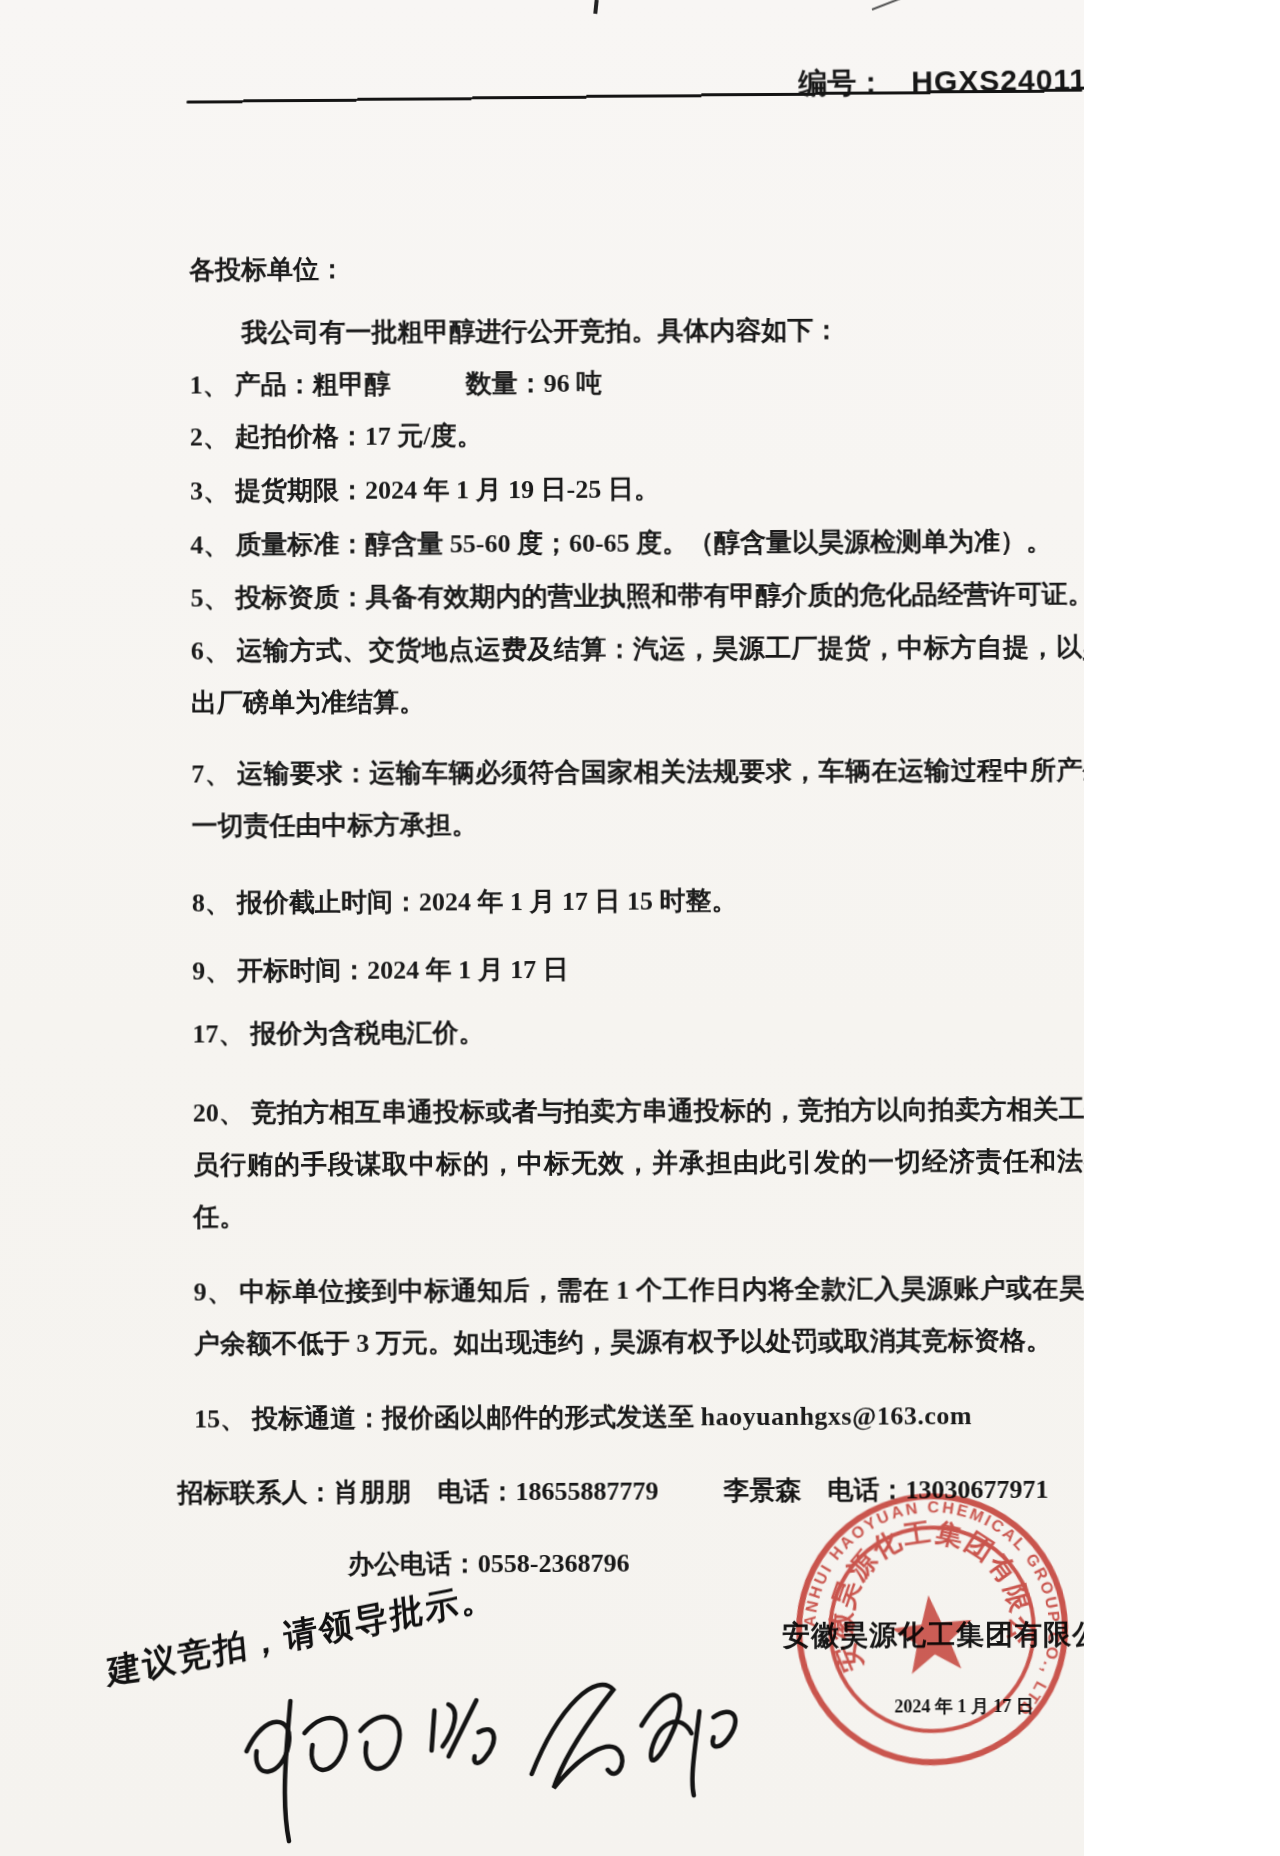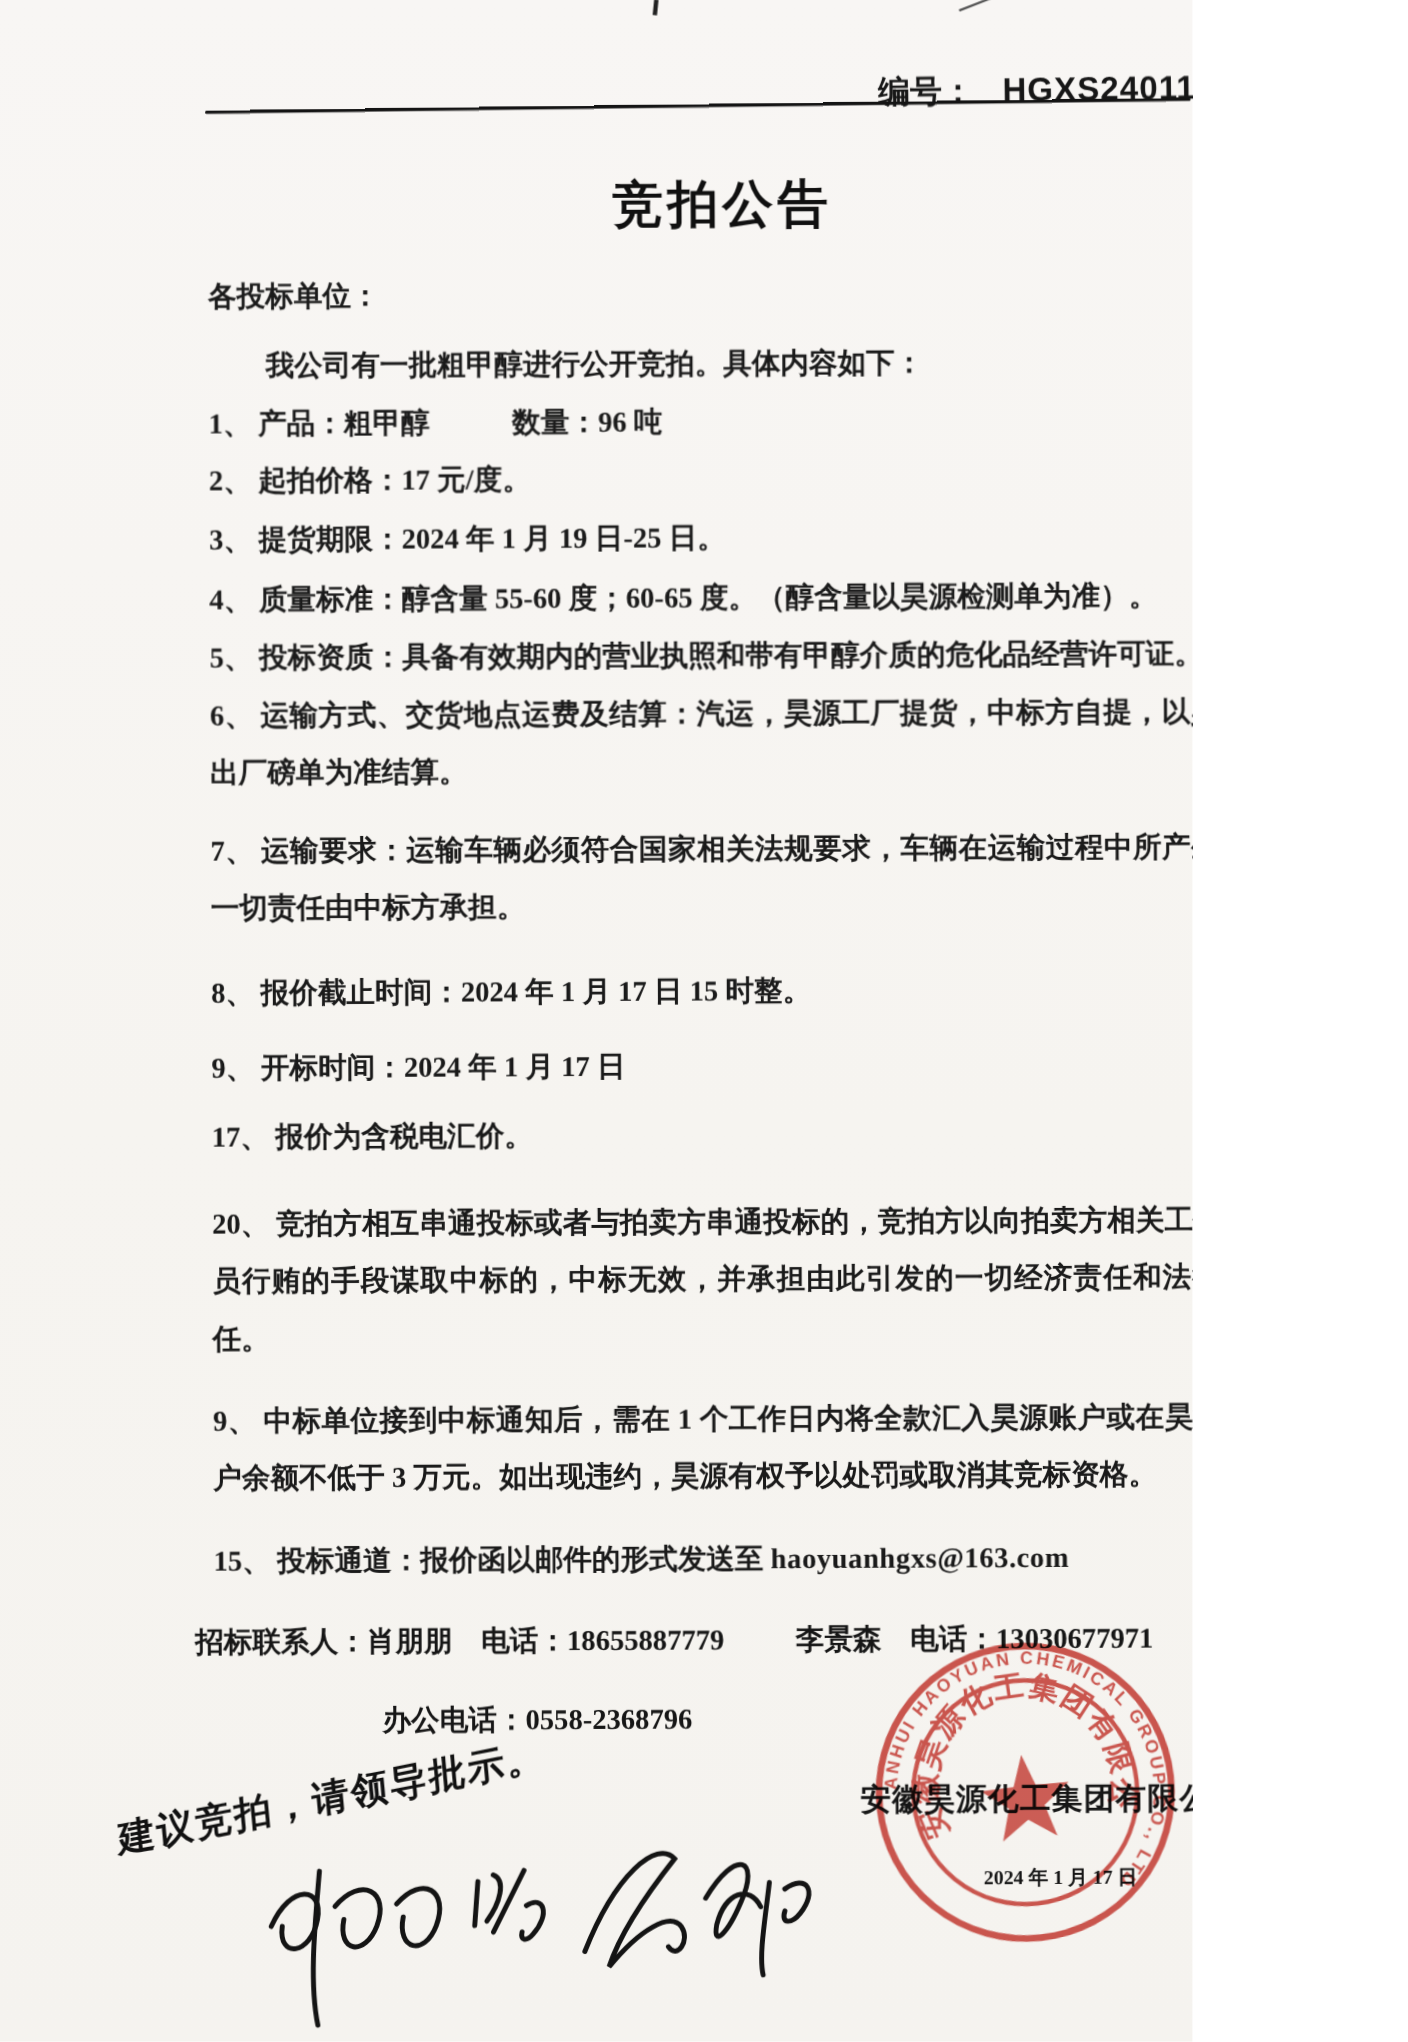--- a/index.html
+++ b/index.html
@@ -54,21 +54,20 @@
   <div class="sheet">
 
     <div class="tick-mark"></div>
     <div class="corner-line"></div>
 
     <div class="doc-no">
       <span>编号：</span><span class="code">HGXS240117-1</span>
     </div>
     <div class="head-rule"></div>
 
-    <div class="title">竞拍公告</div>
 
     <div class="line" style="top:243px;white-space:nowrap;">各投标单位：</div>
     <div class="line" style="top:306px;left:244px;width:900px;white-space:nowrap;">我公司有一批粗甲醇进行公开竞拍。具体内容如下：</div>
 
     <div class="line" style="top:358px;">
       <span class="num">1、</span><span>产品：粗甲醇</span><span class="qty">数量：96 吨</span>
     </div>
     <div class="line" style="top:410px;">
       <span class="num">2、</span><span>起拍价格：17 元/度。</span>
     </div>

